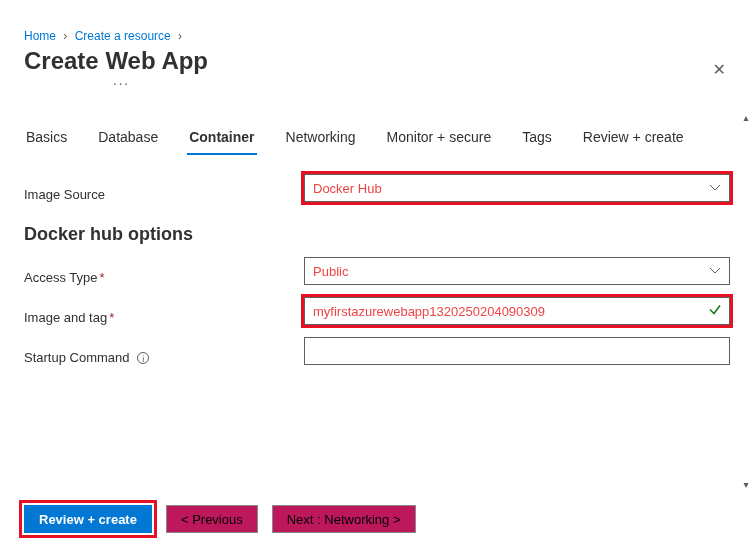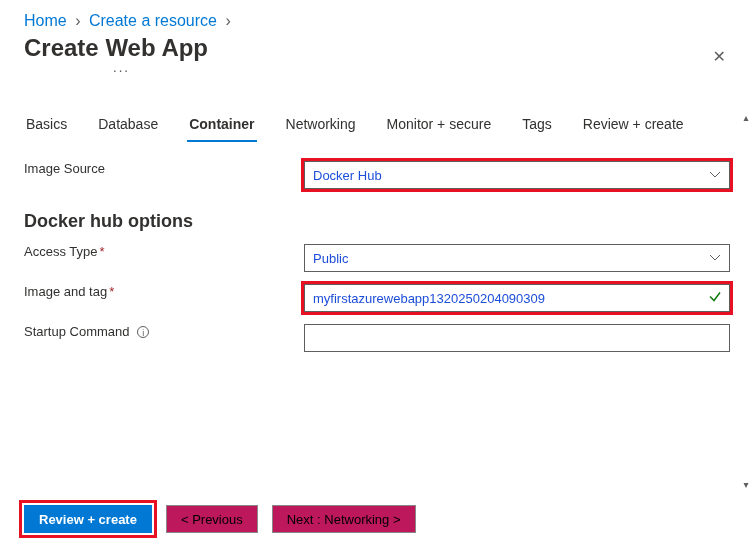--- a/index.html
+++ b/index.html
@@ -7,22 +7,22 @@
     font-family: "Segoe UI", -apple-system, sans-serif;
     font-size: 13px;
     color: #323130;
     background: #fff;
     width: 754px;
     height: 549px;
     position: relative;
     overflow: hidden;
   }
   .breadcrumb {
-    padding: 12px 24px 4px;
-    font-size: 16px;
+    padding: 29px 24px 4px;
+    font-size: 12px;
     color: #0078d4;
   }
   .breadcrumb span { color: #0078d4; cursor: pointer; }
   .breadcrumb .sep { color: #605e5c; margin: 0 4px; }
   .header {
     display: flex;
     align-items: center;
     justify-content: space-between;
     padding: 0 24px 18px;
   }
@@ -72,21 +72,21 @@
   }
   .desc {
     font-size: 13px;
     color: #323130;
     line-height: 1.4;
     margin-bottom: 18px;
     max-width: 700px;
   }
   .form-row {
     display: flex;
-    align-items: flex-start;
+    align-items: flex-end;
     margin-bottom: 12px;
   }
   .form-label {
     width: 280px;
     font-size: 13px;
     color: #323130;
   }
   .form-label .req { color: #a4262c; margin-left: 2px; }
   .form-label .info-icon {
     display: inline-block;
@@ -104,21 +104,21 @@
     position: relative;
   }
   .select, .text-input {
     width: 100%;
     height: 28px;
     border: 1px solid #605e5c;
     padding: 0 24px 0 8px;
     font-size: 13px;
     background: #fff;
     font-family: inherit;
-    color: #1d4ed8;
+    color: #ef4444;
     display: flex;
     align-items: center;
   }
   .select { cursor: pointer; position: relative; }
   .chevron {
     position: absolute;
     right: 8px;
     top: 50%;
     transform: translateY(-50%);
     pointer-events: none;

